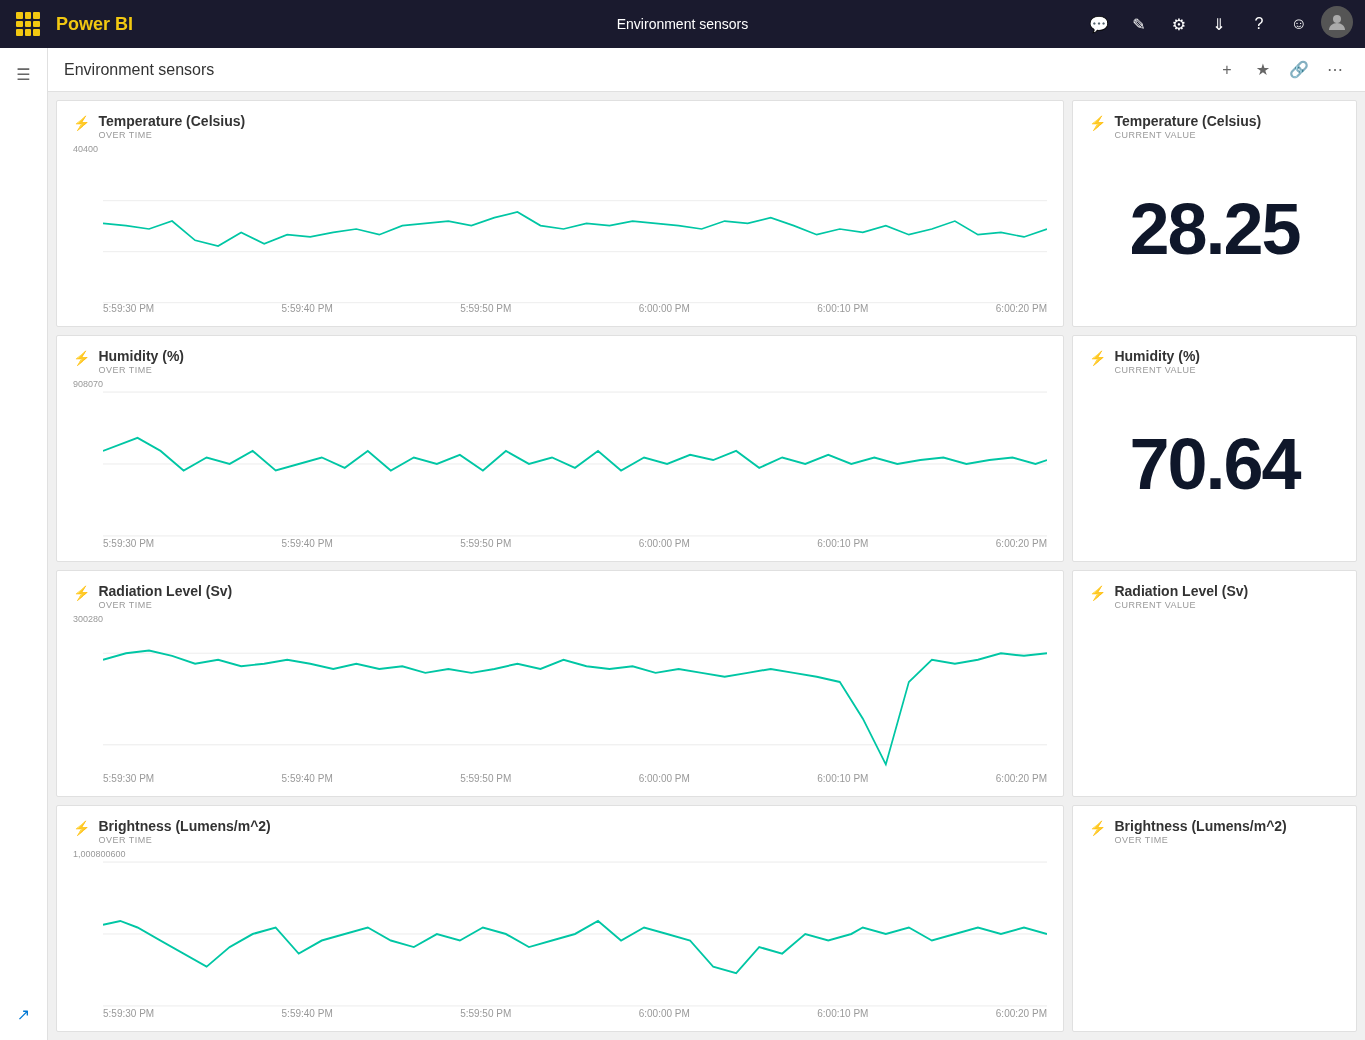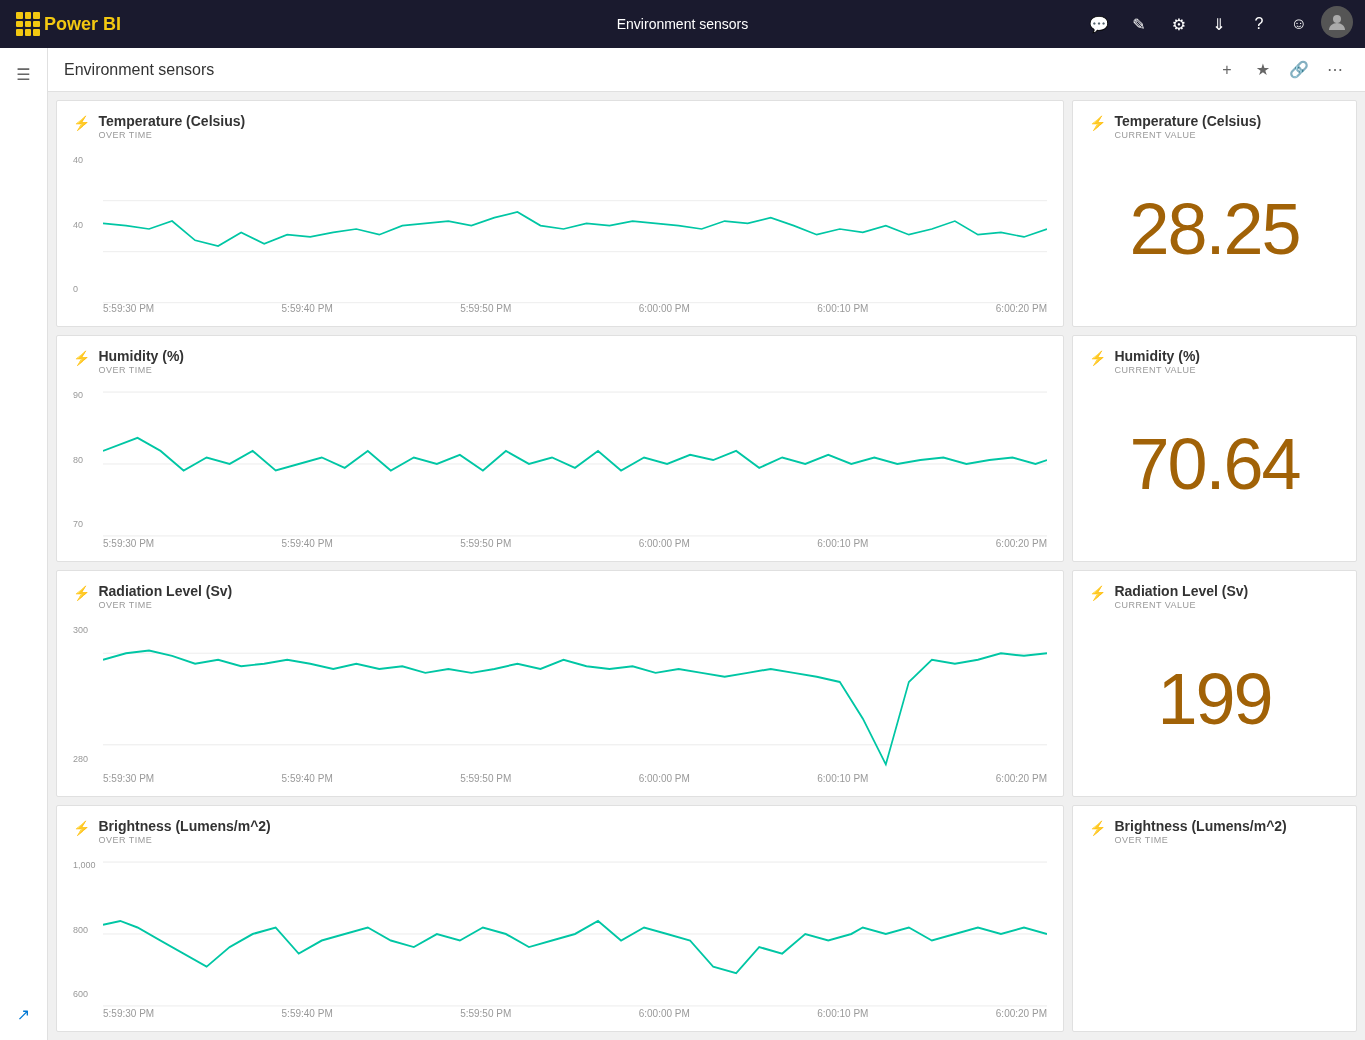--- a/index.html
+++ b/index.html
@@ -2,21 +2,21 @@
 <html><head>
   <meta charset="utf-8">
   <style>
     * { box-sizing: border-box; margin: 0; padding: 0; }
     body { font-family: 'Segoe UI', Arial, sans-serif; background: #f0f0f0; width: 1365px; height: 1040px; overflow: hidden; }
 
     
     .topbar {
       display: flex; align-items: center;
       background: #1a1a2e; height: 48px; width: 100%;
-      padding: 0 12px; 
+      padding: 0 12px; gap: 12px;
     }
     .topbar-waffle {
       width: 32px; height: 32px; display: grid;
       grid-template-columns: repeat(3, 1fr); gap: 2px; padding: 4px; cursor: pointer;
     }
     .topbar-waffle-dot { background: #fff; border-radius: 1px; }
     .topbar-logo { color: #fff; font-size: 18px; font-weight: 300; margin-right: auto; }
     .topbar-logo span { color: #f2c811; font-weight: 700; }
     .topbar-title { color: #fff; font-size: 14px; position: absolute; left: 50%; transform: translateX(-50%); }
     .topbar-icons { display: flex; gap: 4px; margin-left: auto; }
@@ -80,28 +80,28 @@
     
     .chart-area { flex: 1; position: relative; min-height: 0; }
     svg.chart { width: 100%; height: 100%; }
 
     
     .value-card {
       display: flex; flex-direction: column; justify-content: flex-start;
     }
     .value-display {
       flex: 1; display: flex; align-items: center; justify-content: center;
-      font-size: 72px; font-weight: 400; color: #a16207; letter-spacing: -2px;
+      font-size: 72px; font-weight: 700; color: #0f172a; letter-spacing: -2px;
     }
 
     
     .y-labels {
       position: absolute; left: 0; top: 0; bottom: 20px;
-      display: flex; flex-direction: column; justify-content: space-between;
-      padding: 0; pointer-events: none; margin-top: 11px;
+      display: flex; justify-content: flex-end;
+      padding: 0; pointer-events: none;
     }
     .y-label { font-size: 9px; color: #999; }
 
     
     .x-labels {
       position: absolute; bottom: 0; left: 30px; right: 0;
       display: flex; justify-content: space-between; pointer-events: none;
     }
     .x-label { font-size: 10px; color: #999; white-space: nowrap; }
   </style>
@@ -277,21 +277,20 @@
       </div>
 
       <div class="card value-card">
         <div class="card-header">
           <span class="card-icon">⚡</span>
           <div class="card-title-block">
             <div class="card-title">Radiation Level (Sv)</div>
             <div class="card-subtitle">CURRENT VALUE</div>
           </div>
         </div>
-        <div class="value-display">199</div>
       </div>
 
       <div class="card">
         <div class="card-header">
           <span class="card-icon">⚡</span>
           <div class="card-title-block">
             <div class="card-title">Brightness (Lumens/m^2)</div>
             <div class="card-subtitle">OVER TIME</div>
           </div>
         </div>

